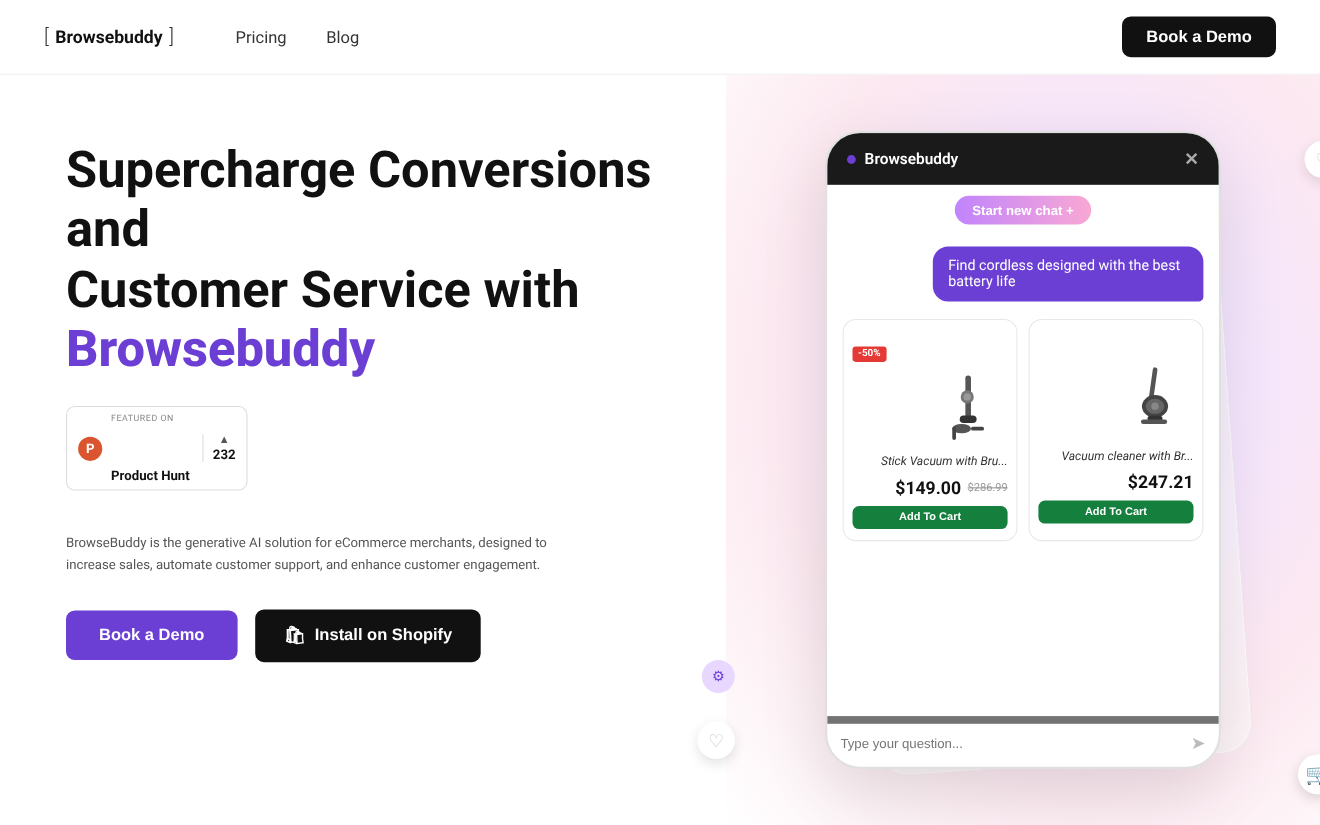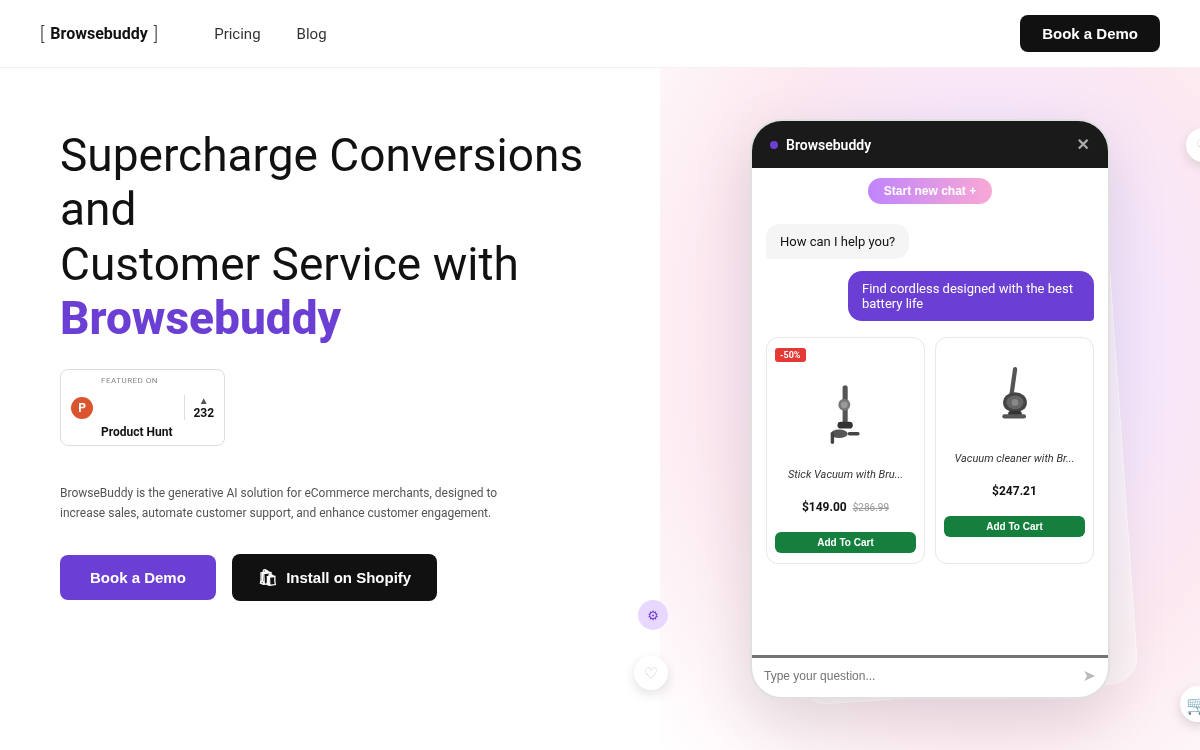--- a/index.html
+++ b/index.html
@@ -75,21 +75,21 @@
     
     .hero-left {
       flex: 0 0 55%;
       padding: 60px 40px 40px 60px;
       display: flex;
       flex-direction: column;
       gap: 0;
     }
     .hero-heading {
       font-size: 46px;
-      font-weight: 400;
+      font-weight: 700;
       line-height: 1.18;
       color: #111;
       margin-bottom: 0;
     }
     .hero-heading-purple {
       font-size: 46px;
       font-weight: 800;
       color: #6B3FD4;
       line-height: 1.18;
       margin-bottom: 20px;
@@ -288,25 +288,25 @@
     .product-cards {
       display: flex;
       gap: 10px;
       margin-top: 4px;
     }
     .product-card {
       flex: 1;
       background: #fff;
       border: 1px solid #e8e8e8;
       border-radius: 12px;
-      padding: 10px 8px 10px;
+      padding: 24px 8px 10px;
       display: flex;
       flex-direction: column;
-      align-items: center;
-      gap: 18px;
+      align-items: flex-end;
+      gap: 7px;
     }
     .sale-badge {
       background: #e53935;
       color: #fff;
       font-size: 9px;
       font-weight: 700;
       padding: 2px 5px;
       border-radius: 3px;
       align-self: flex-start;
     }
@@ -322,21 +322,21 @@
       height: 68px;
     }
     .product-name {
       font-size: 11px;
       color: #333;
       text-align: center;
       line-height: 1.3;
       font-style: italic;
     }
     .product-price {
-      font-size: 12px;
+      font-size: 16px;
       font-weight: 700;
       color: #111;
     }
     .product-price-old {
       font-size: 10px;
       color: #999;
       text-decoration: line-through;
       margin-left: 4px;
     }
     .price-row {
@@ -355,21 +355,21 @@
       cursor: pointer;
       width: 100%;
     }
 
     
     .chat-input-row {
       display: flex;
       align-items: center;
       padding: 8px 12px 12px;
       gap: 8px;
-      border-top: 3px solid #737373;
+      border-top: 7px solid #737373;
     }
     .chat-input {
       flex: 1;
       border: none;
       outline: none;
       font-size: 12px;
       color: #aaa;
       background: transparent;
     }
     .send-btn {
@@ -515,21 +515,20 @@
         <div class="chat-header-left">
           <div class="chat-dot"></div>
           <span>Browsebuddy</span>
         </div>
         <span class="chat-close">✕</span>
       </div>
 
       <button class="chat-new-btn">Start new chat +</button>
 
       <div class="chat-body">
-        <div class="bubble-left">How can I help you?</div>
         <div class="bubble-right">Find cordless designed with the best battery life</div>
 
         <div class="product-cards">
 
           <div class="product-card">
             <span class="sale-badge">-50%</span>
             <div class="product-img">
 
               <svg class="vacuum-svg" viewBox="0 0 60 80" fill="none" xmlns="http://www.w3.org/2000/svg">
                 <rect x="26" y="5" width="6" height="45" rx="3" fill="#555"></rect>

